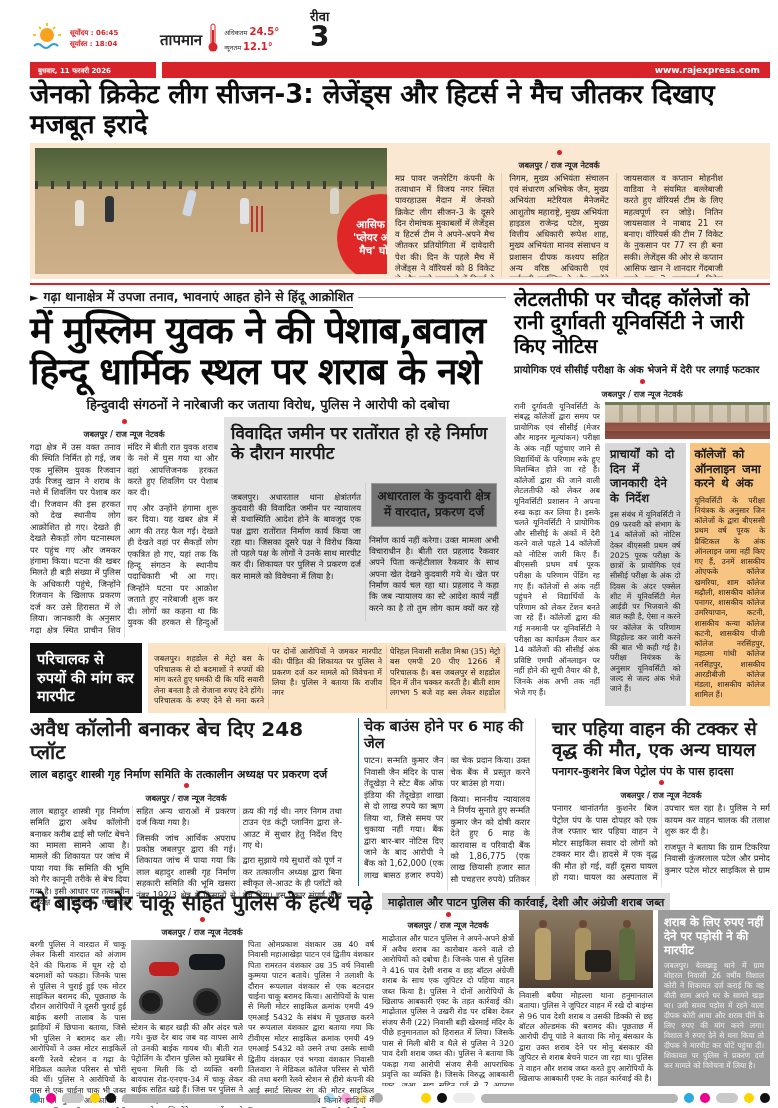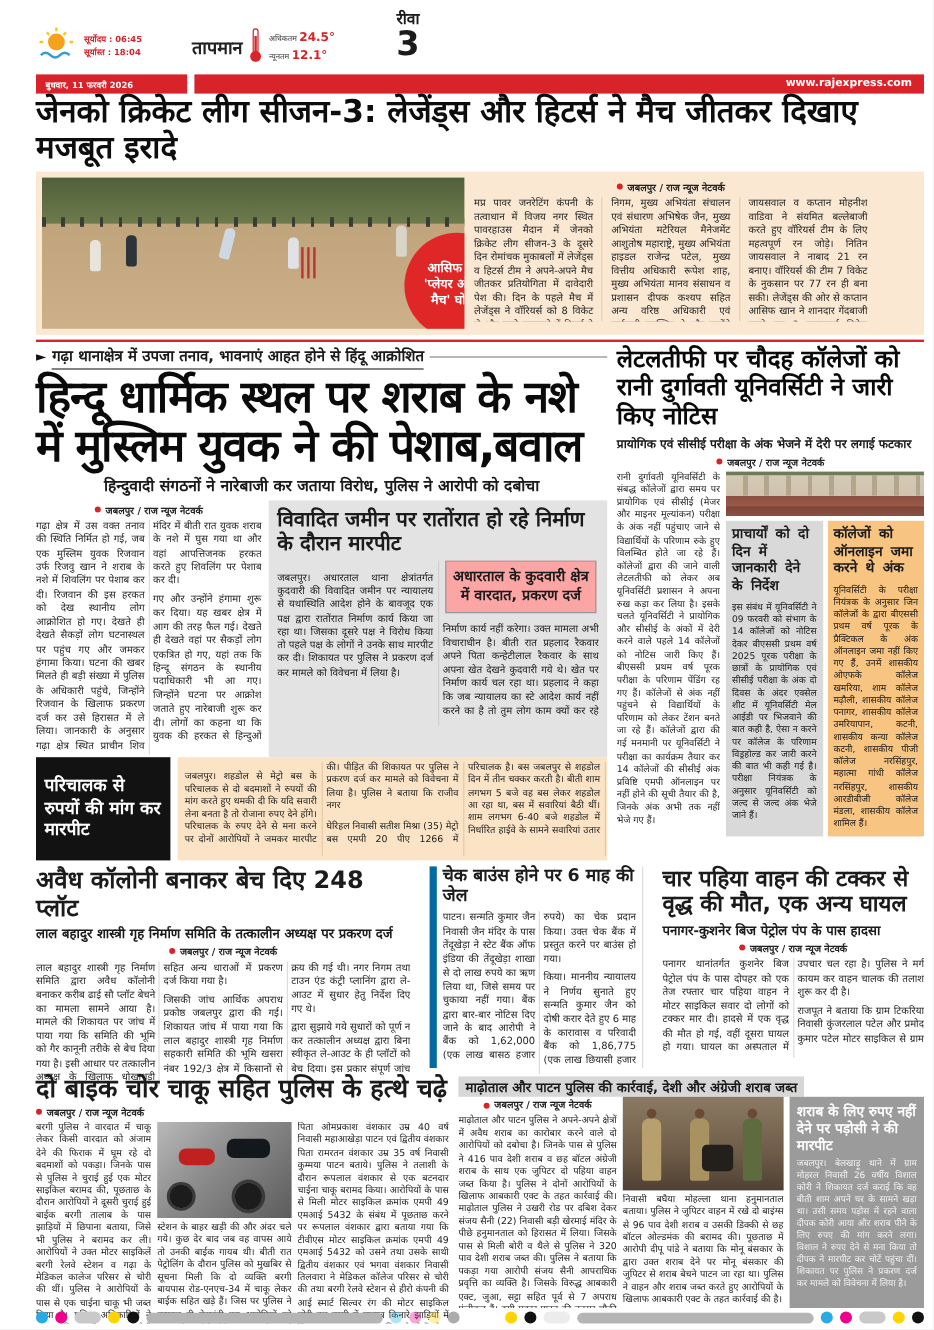--- a/index.html
+++ b/index.html
@@ -9,28 +9,28 @@
   
   .masthead{display:flex;align-items:flex-start;height:56px;position:relative;}
   .mh-logo{font-size:24px;font-weight:800;color:#d8232a;line-height:1.05;width:140px;padding-top:16px;letter-spacing:-.5px;}
   .mh-sunwrap{display:flex;align-items:center;gap:6px;padding-top:18px;width:130px;}
   .mh-suntimes{font-size:7px;font-weight:700;color:#d8232a;line-height:1.6;}
   .mh-title{flex:1;text-align:center;font-size:46px;font-weight:800;color:#0d0d0d;line-height:1.0;padding-top:4px;letter-spacing:-1px;}
   .mh-temp{display:flex;align-items:center;gap:5px;padding-top:18px;width:150px;}
   .mh-temp-label{font-size:15px;font-weight:800;color:#222;}
   .mh-temp-rows{font-size:6.5px;color:#333;line-height:1.5;}
   .mh-temp-rows b{color:#d8232a;font-size:10px;font-weight:800;}
-  .mh-city{width:60px;text-align:center;padding-top:6px;line-height:1.0;}
+  .mh-city{width:60px;text-align:left;padding-top:6px;line-height:1.0;}
   .mh-city .city{font-size:13px;font-weight:800;}
   .mh-city .pageno{font-size:28px;font-weight:800;}
   .mh-bar{display:flex;gap:6px;height:16px;margin-top:2px;}
   .mh-date{background:#d8232a;color:#fff;font-size:7px;font-weight:700;display:flex;align-items:center;padding:0 8px;width:110px;}
   .mh-site{background:#d8232a;color:#fff;font-size:9px;font-weight:700;flex:1;display:flex;align-items:center;justify-content:flex-end;padding:0 10px;}
   
-  .byline{display:flex;align-items:center;justify-content:center;gap:4px;font-size:8px;font-weight:700;color:#222;margin:2px 0 3px;}
+  .byline{display:flex;align-items:center;justify-content:center;gap:4px;font-size:8px;font-weight:700;color:#222;margin:2px 0 3px;flex-direction:column;}
   .dot{width:5px;height:5px;border-radius:50%;background:#d8232a;display:inline-block;}
   .bodytext,.columns2,.columns3{font-size:8.3px;line-height:1.38;text-align:justify;color:#262626;overflow:hidden;}
   .columns2{columns:2;column-gap:7px;column-rule:1px solid #dcdcdc;}
   .columns3{columns:3;column-gap:7px;column-rule:1px solid #dcdcdc;}
   .columns2 p,.columns3 p{margin:0 0 4px;}
   .photo{position:relative;overflow:hidden;}
   
   .h-cricket{font-size:26px;font-weight:800;color:#0d0d0d;line-height:1.15;margin:2px 0 3px;}
   .cricket-strip{background:#fbe8d2;display:flex;gap:8px;padding:5px;height:136px;box-sizing:border-box;}
   .photo-cricket{width:352px;height:126px;flex:none;background:linear-gradient(180deg,#51603c 0%,#6d7a4b 30%,#c0a47c 31%,#cdb089 100%);}
@@ -49,25 +49,25 @@
   .kicker{display:flex;align-items:center;gap:5px;height:20px;}
   .kicker .arrow{color:#111;font-size:11px;}
   .kicker .ktext{font-size:12.5px;font-weight:700;border-bottom:1px solid #333;padding-bottom:2px;}
   .kicker .kline{flex:1;border-bottom:1px solid #888;height:1px;margin-bottom:2px;}
   .h-lead{font-size:37px;font-weight:800;line-height:1.12;color:#0a0a0a;letter-spacing:-1px;margin:2px 0;}
   .sub-lead{text-align:center;font-size:13px;font-weight:700;margin:2px 0 4px;}
   .lead-body{display:flex;gap:6px;height:214px;}
   .lead-textwrap{width:188px;flex:none;}
   .lead-text{height:196px;}
   .graybox{flex:1;background:#e3e3e3;padding:6px 7px;box-sizing:border-box;}
-  .h-dl{font-size:17px;font-weight:800;line-height:1.2;margin-bottom:4px;}
+  .h-dl{font-size:17px;font-weight:800;line-height:1.2;margin-bottom:20px;}
   .dl-body{columns:2;column-gap:8px;column-rule:1px solid #cfcfcf;font-size:8.3px;line-height:1.36;text-align:justify;height:138px;overflow:hidden;}
-  .pullquote{break-inside:avoid;border:1px solid #9a9a9a;background:#fca5a5;text-align:center;font-size:12px;font-weight:800;
+  .pullquote{break-inside:avoid;border:1px solid #9a9a9a;background:#737373;text-align:center;font-size:12px;font-weight:800;
              line-height:1.3;padding:5px 4px;margin:5px 2px;}
-  .conductor{display:flex;gap:6px;height:86px;margin-top:0;}
+  .conductor{display:flex;gap:6px;height:70px;margin-top:12px;}
   .blackbox{width:112px;flex:none;background:#121212;color:#fff;font-size:14.5px;font-weight:800;line-height:1.25;
             display:flex;align-items:center;padding:4px 7px;box-sizing:border-box;}
   .cond-text{flex:1;background:#fbe4c6;padding:4px 6px;box-sizing:border-box;columns:3;column-gap:8px;column-rule:1px solid #e6c9a2;
              font-size:7.8px;line-height:1.34;text-align:justify;overflow:hidden;}
   
   .unicol{flex:1;}
   .h-uni{font-size:20px;font-weight:800;line-height:1.18;color:#0a0a0a;}
   .sub-uni{font-size:10px;font-weight:700;margin:3px 0;}
   .uni-body{display:flex;gap:5px;height:304px;}
   .uni-text{width:86px;flex:none;font-size:7.8px;line-height:1.36;text-align:justify;overflow:hidden;}
@@ -79,21 +79,21 @@
   .ubox.gray{background:#d9d9d9;}
   .ubox.orange{background:#f7c481;}
   .ubox-title{font-size:11.5px;font-weight:800;line-height:1.25;margin-bottom:4px;font-family:Liberation Mono, monospace;}
   .ubox p{margin:0;font-size:7.6px;line-height:1.35;text-align:justify;}
   
   .midrow{display:flex;gap:16px;margin-top:5px;height:168px;}
   .colony{width:312px;flex:none;}
   .h-colony{font-size:20px;font-weight:800;line-height:1.15;}
   .sub-colony{font-size:11px;font-weight:700;margin:2px 0;}
   .colony .columns3{height:104px;}
-  .cheque{width:178px;flex:none;border-left:6px solid #0369a1;border-right:1px solid #ddd;padding:0 5px;box-sizing:border-box;}
+  .cheque{width:178px;flex:none;border-left:1px solid #0369a1;border-right:1px solid #ddd;padding:0 5px;box-sizing:border-box;}
   .h-cheque{font-size:14.5px;font-weight:800;line-height:1.2;margin-bottom:3px;}
   .cheque .columns2{height:136px;}
   .accident{flex:1;}
   .h-accident{font-size:18.5px;font-weight:800;line-height:1.18;}
   .sub-accident{font-size:11px;font-weight:700;margin:2px 0;}
   .accident .columns2{height:84px;}
   
   .botrow{display:flex;gap:8px;margin-top:5px;height:232px;}
   .bike{width:344px;flex:none;}
   .h-bike{font-size:21px;font-weight:800;line-height:1.15;}
@@ -210,22 +210,22 @@
     <div class="redrule"></div>
 
     <div class="mainrow">
       <div class="leadcol">
         <div class="kicker">
           <span class="arrow">►</span>
           <span class="ktext">गढ़ा थानाक्षेत्र में उपजा तनाव, भावनाएं आहत होने से हिंदू आक्रोशित</span>
           <span class="kline"></span>
         </div>
         <div class="h-lead">
+          <div>में मुस्लिम युवक ने की पेशाब,बवाल</div>
           <div>हिन्दू धार्मिक स्थल पर शराब के नशे</div>
-          <div>में मुस्लिम युवक ने की पेशाब,बवाल</div>
         </div>
         <div class="sub-lead">हिन्दुवादी संगठनों ने नारेबाजी कर जताया विरोध, पुलिस ने आरोपी को दबोचा</div>
         <div class="lead-body">
           <div class="lead-textwrap">
             <div class="byline">
               <span class="dot"></span>
               <span>जबलपुर / राज न्यूज नेटवर्क</span>
             </div>
             <div class="lead-text columns2">
               <p>गढ़ा क्षेत्र में उस वक्त तनाव की स्थिति निर्मित हो गई, जब एक मुस्लिम युवक रिजवान उर्फ रिजवु खान ने शराब के नशे में शिवलिंग पर पेशाब कर दी। रिजवान की इस हरकत को देख स्थानीय लोग आक्रोशित हो गए। देखते ही देखते सैकड़ों लोग घटनास्थल पर पहुंच गए और जमकर हंगामा किया। घटना की खबर मिलते ही बड़ी संख्या में पुलिस के अधिकारी पहुंचे, जिन्होंने रिजवान के खिलाफ प्रकरण दर्ज कर उसे हिरासत में ले लिया। जानकारी के अनुसार गढ़ा क्षेत्र स्थित प्राचीन शिव मंदिर में बीती रात युवक शराब के नशे में घुस गया था और वहां आपत्तिजनक हरकत करते हुए शिवलिंग पर पेशाब कर दी।</p>

